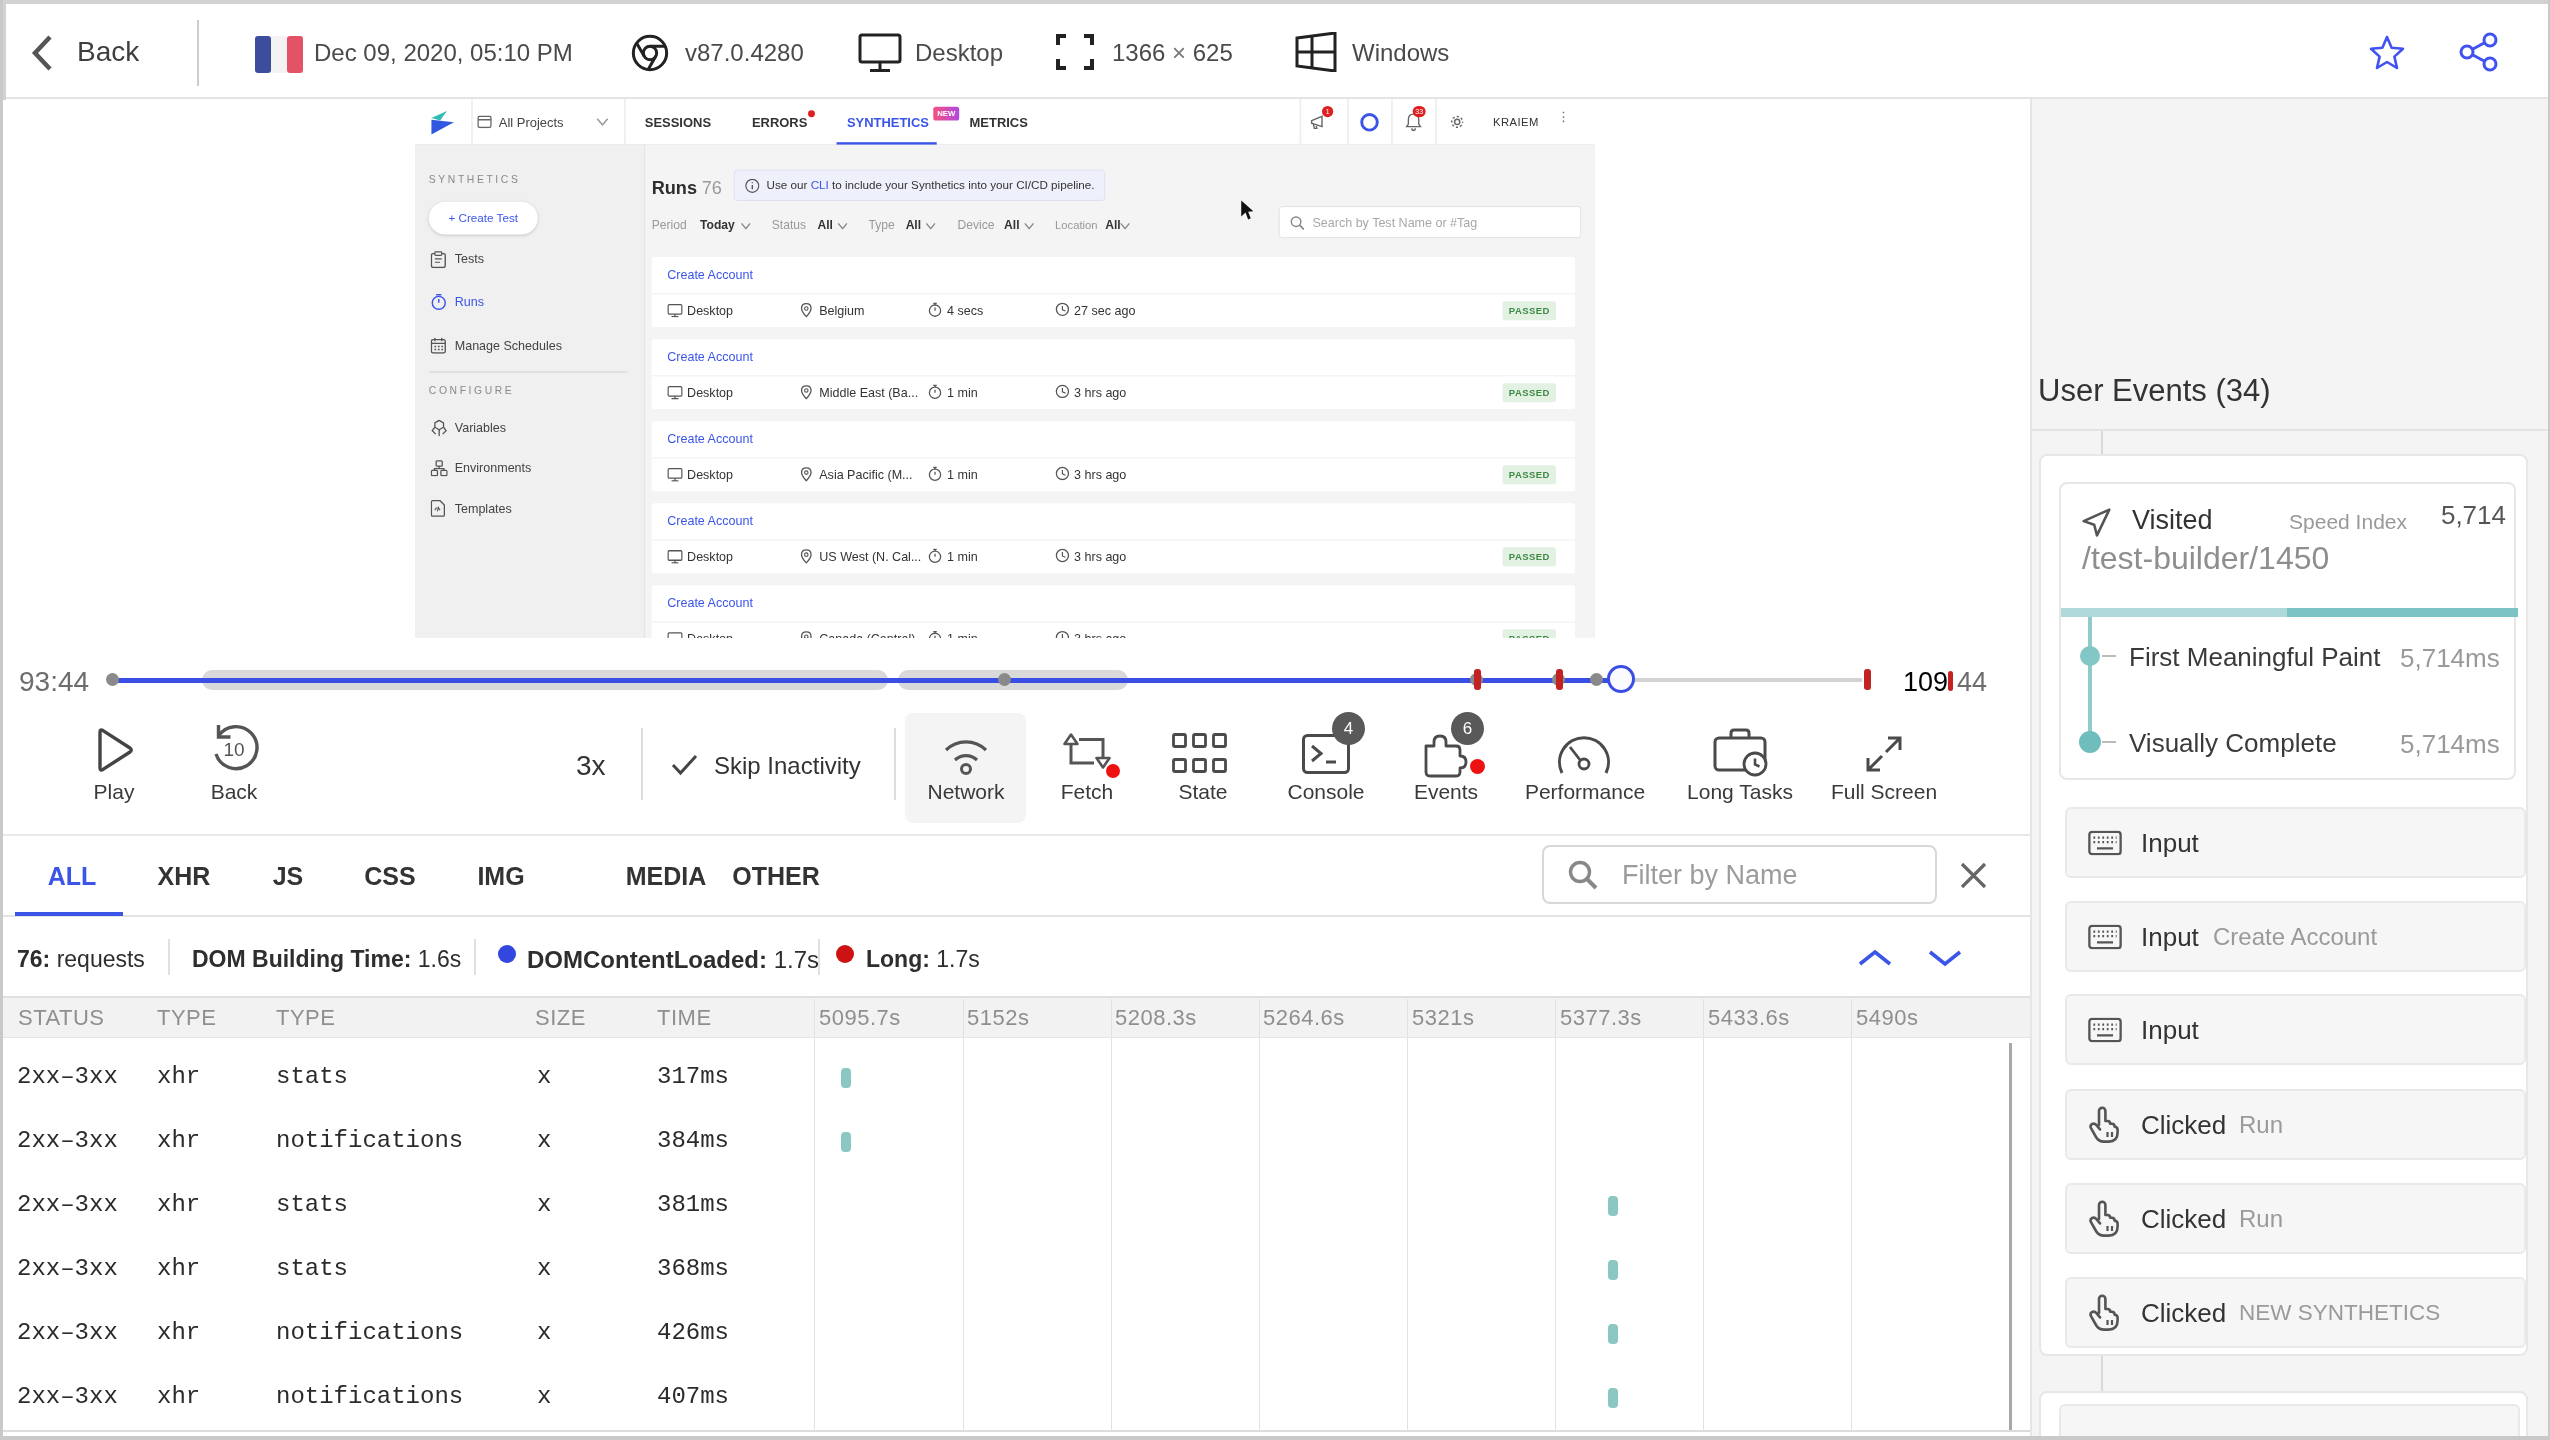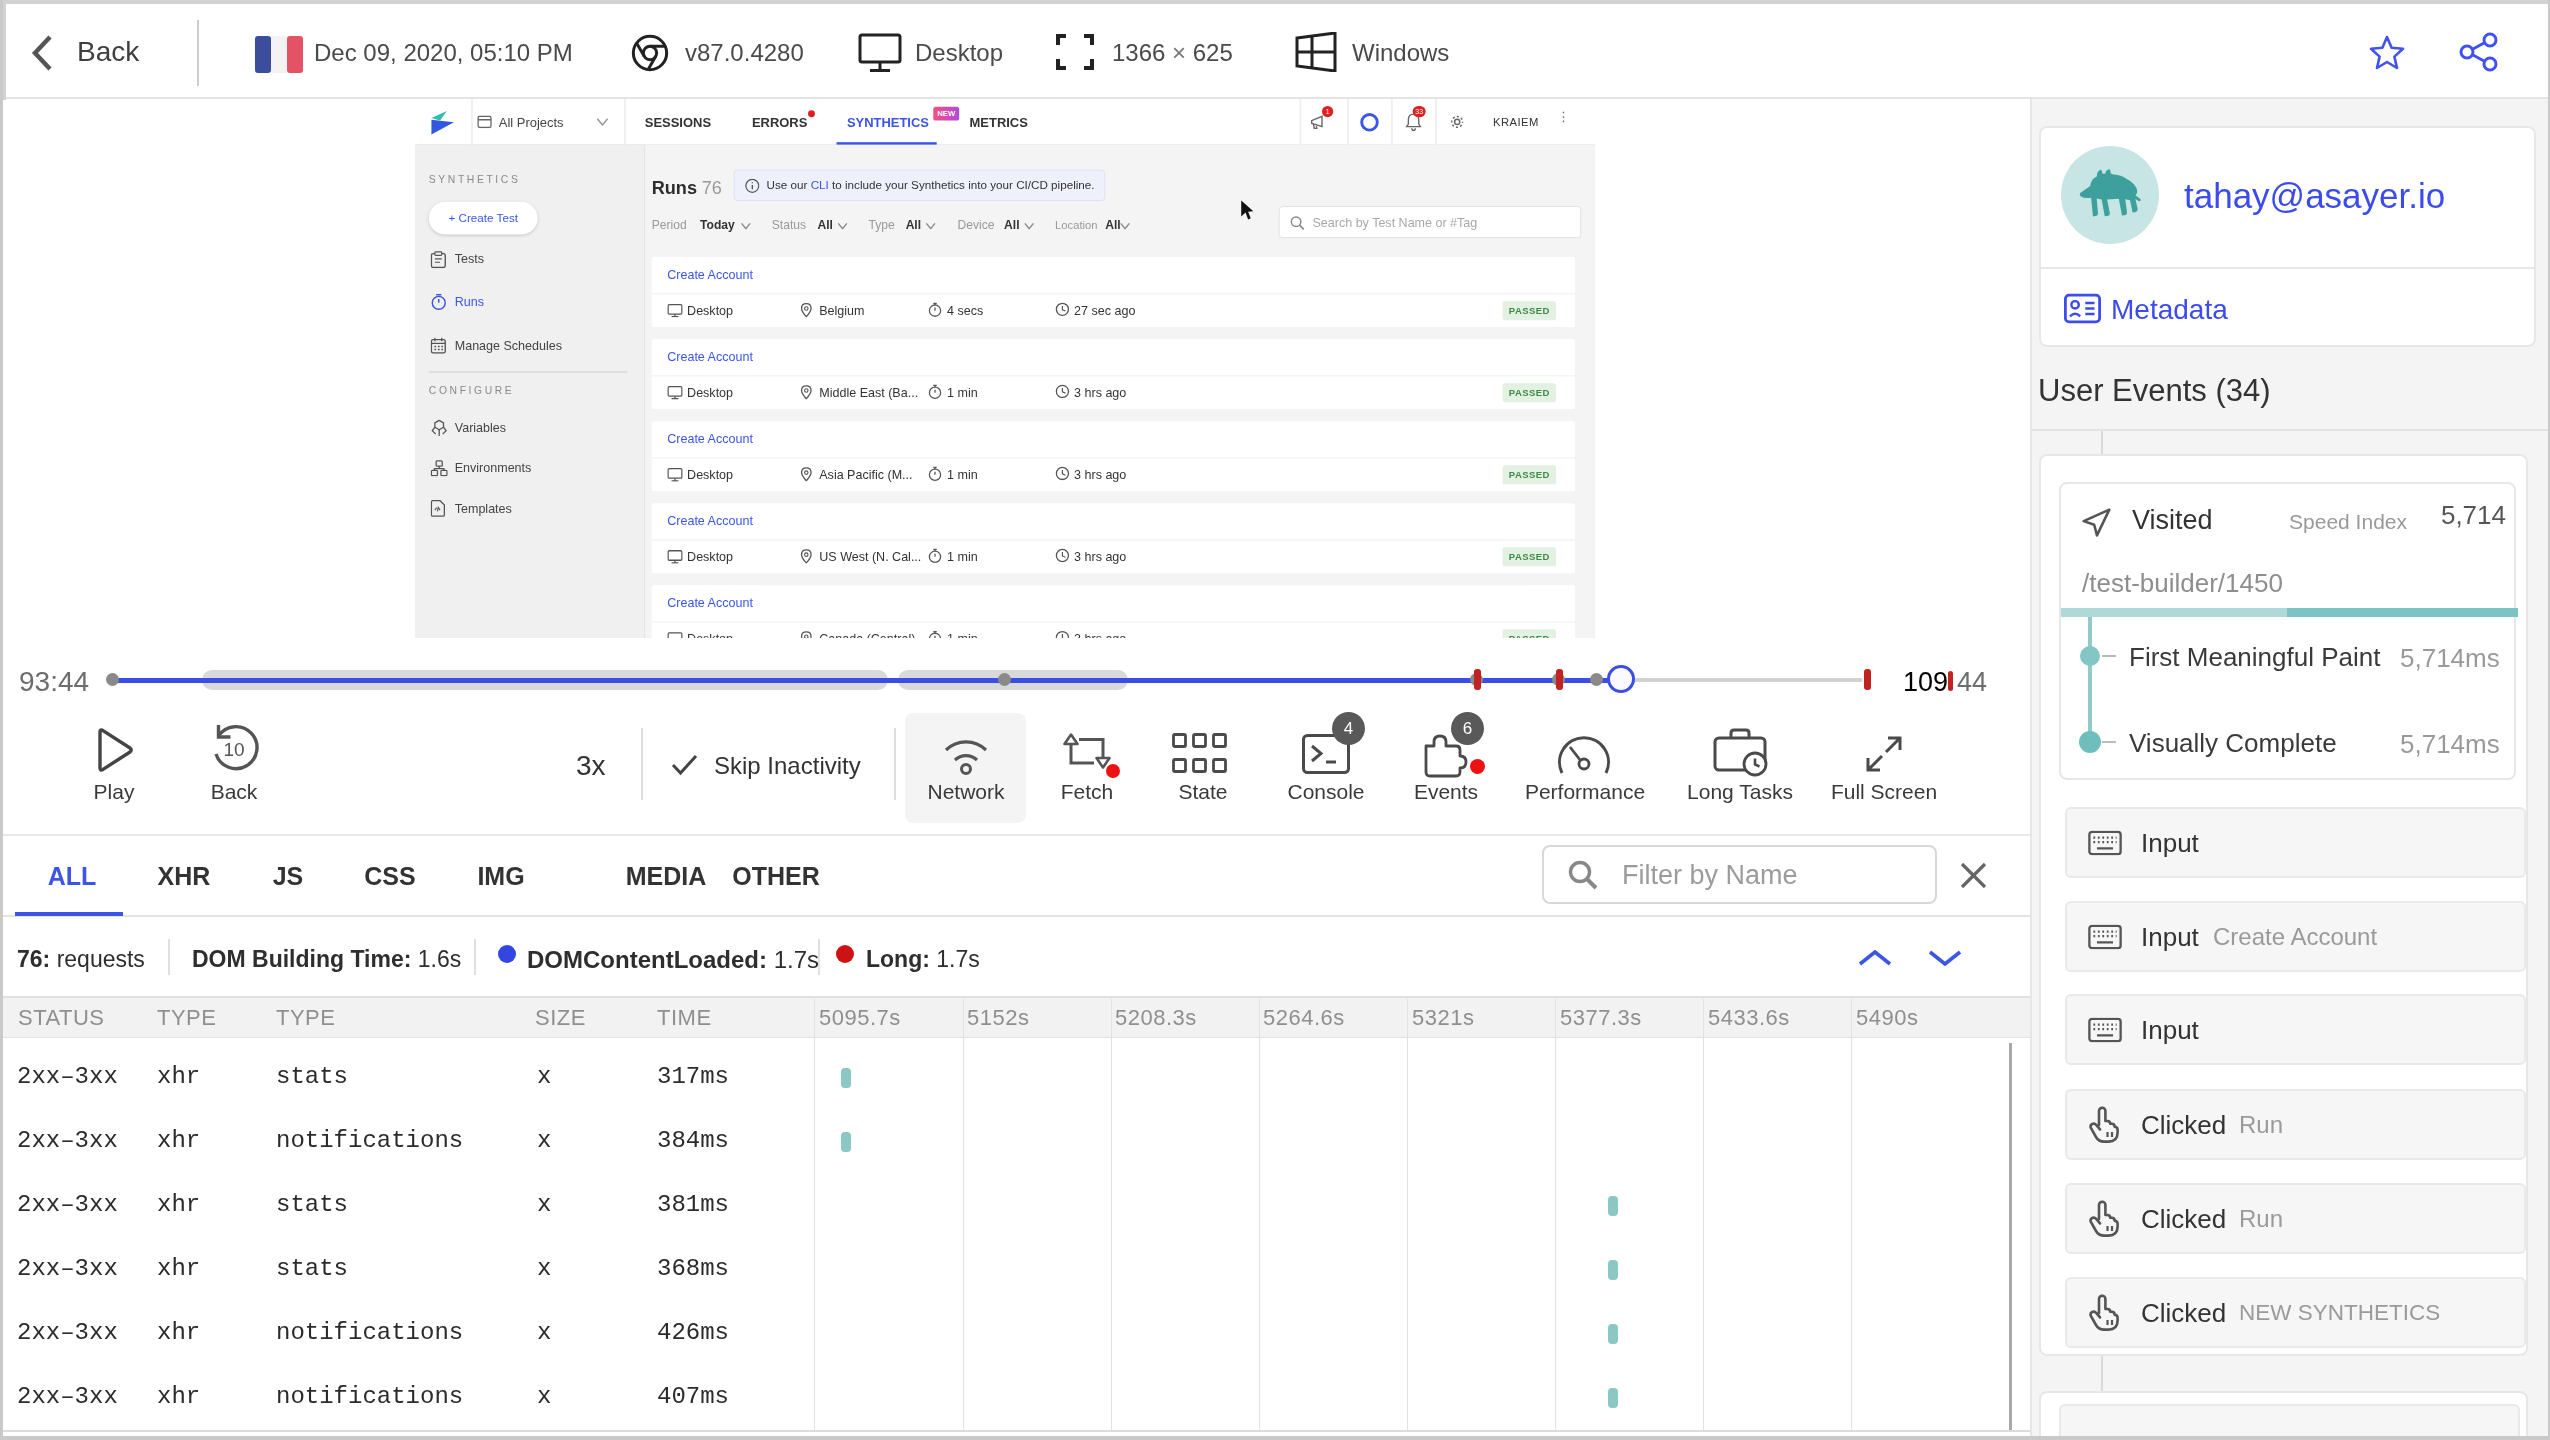--- a/index.html
+++ b/index.html
@@ -562,47 +562,32 @@
       <span style="left:157px">xhr</span>
       <span style="left:276px">notifications</span>
       <span style="left:537px">x</span>
       <span style="left:657px">407ms</span>
       <span class="bar" style="left:1608px;top:22px"></span>
     </div>
   <div class="abs" style="left:2009px;top:5px;width:3px;height:387px;background:#a8a8a8"></div>
 </div>
 <div class="abs" style="left:0px;top:1430px;width:2030px;height:2px;background:#dcdcdc"></div>
 <div id="rpanel">
-  <div class="card" style="left:7px;top:27px;width:497px;height:221px">
-    <div class="abs" style="left:20px;top:18px;width:98px;height:98px;border-radius:50%;background:#c7e5e4"></div>
-    <svg class="abs" style="left:30px;top:34px;transform:rotate(-8deg)" width="78" height="60" viewBox="0 0 100 76">
-      <path d="M12 34 L26 27 Q28 18 36 16 Q37 9 42 8 Q44 8 43.5 13 L47 14 Q49 9 53 9 Q55 9.5 54 14 L56 16 Q66 18 73 24 Q81 29 84 37 Q86 43 82 47 L87 52 Q89 55 85 55 L81 51 L82 64 Q82 68 78 68 L75 68 L74 52 L68 50 L68 66 Q68 70 64 70 L61 70 L60 48 L45 47 L46 64 Q46 68 42 68 L39 68 L38 46 L32 44 L31 62 Q31 66 27 66 L24 66 L25 42 Q16 42 12 38 Q10 36 12 34 Z" fill="#3da09c"></path>
-      </svg>
-    <div class="abs" style="left:143px;top:48px;font-size:35px;color:#3b4bec">tahay@asayer.io</div>
-    <div class="abs" style="left:0;top:139px;width:493px;height:2px;background:#e8e8e8"></div>
-    <svg class="abs" style="left:23px;top:165px" width="37" height="31" viewBox="0 0 40 32">
-      <rect x="1.5" y="1.5" width="37" height="29" rx="4" fill="none" stroke="#3b4bec" stroke-width="3"></rect>
-      <circle cx="12" cy="12" r="4" fill="none" stroke="#3b4bec" stroke-width="2.6"></circle>
-      <path d="M6.5 24.5 Q12 19 17.5 24.5" fill="none" stroke="#3b4bec" stroke-width="2.6"></path>
-      <path d="M23 10 L33 10 M23 16 L33 16 M23 22 L33 22" stroke="#3b4bec" stroke-width="2.6"></path>
-      </svg>
-    <div class="abs" style="left:70px;top:166px;font-size:28px;color:#3b4bec">Metadata</div>
-  </div>
   <div class="abs" style="left:6px;top:274px;font-size:31px;color:#333">User Events (34)</div>
   <div class="abs" style="left:0;top:330px;width:520px;height:2px;background:#e3e3e3"></div>
   <div class="abs" style="left:69px;top:332px;width:2px;height:25px;background:#d9d9d9"></div>
   <div class="card" style="left:7px;top:355px;width:489px;height:902px;border-radius:8px">
     <div class="card" style="left:18px;top:26px;width:457px;height:298px;border-radius:8px">
       <svg class="abs" style="left:19px;top:22px" width="33" height="33" viewBox="0 0 36 36">
         <path d="M32 4 L4 16.5 L15.5 20.5 L18.5 32 Z" fill="none" stroke="#555" stroke-width="2.8" stroke-linejoin="round"></path>
         </svg>
       <div class="abs" style="left:71px;top:21px;font-size:27px;color:#333">Visited</div>
       <div class="abs" style="right:107px;top:26px;font-size:21px;color:#999">Speed Index</div>
       <div class="abs" style="right:8px;top:16px;font-size:26px;color:#555">5,714</div>
-      <div class="abs" style="left:21px;top:84px;font-size:26px;color:#8e8e8e">/test-builder/1450</div>
+      <div class="abs" style="left:21px;top:56px;font-size:32px;color:#8e8e8e">/test-builder/1450</div>
       <div class="abs" style="left:0;top:124px;width:226px;height:9px;background:#aed9d8"></div>
       <div class="abs" style="left:226px;top:124px;width:231px;height:9px;background:#7cc4c3"></div>
       <div class="abs" style="left:27px;top:133px;width:4px;height:125px;background:#8ecbc9"></div>
       <div class="abs" style="left:19px;top:162px;width:20px;height:20px;border-radius:50%;background:#82c7c5"></div>
       <div class="abs" style="left:41px;top:171px;width:14px;height:2px;background:#bbb"></div>
       <div class="abs" style="left:68px;top:158px;font-size:26px;color:#3a3a3a">First Meaningful Paint</div>
       <div class="abs" style="left:339px;top:159px;font-size:26px;color:#999">5,714ms</div>
       <div class="abs" style="left:18px;top:247px;width:22px;height:22px;border-radius:50%;background:#6fbdbd"></div>
       <div class="abs" style="left:41px;top:257px;width:14px;height:2px;background:#bbb"></div>
       <div class="abs" style="left:68px;top:244px;font-size:26px;color:#3a3a3a">Visually Complete</div>

